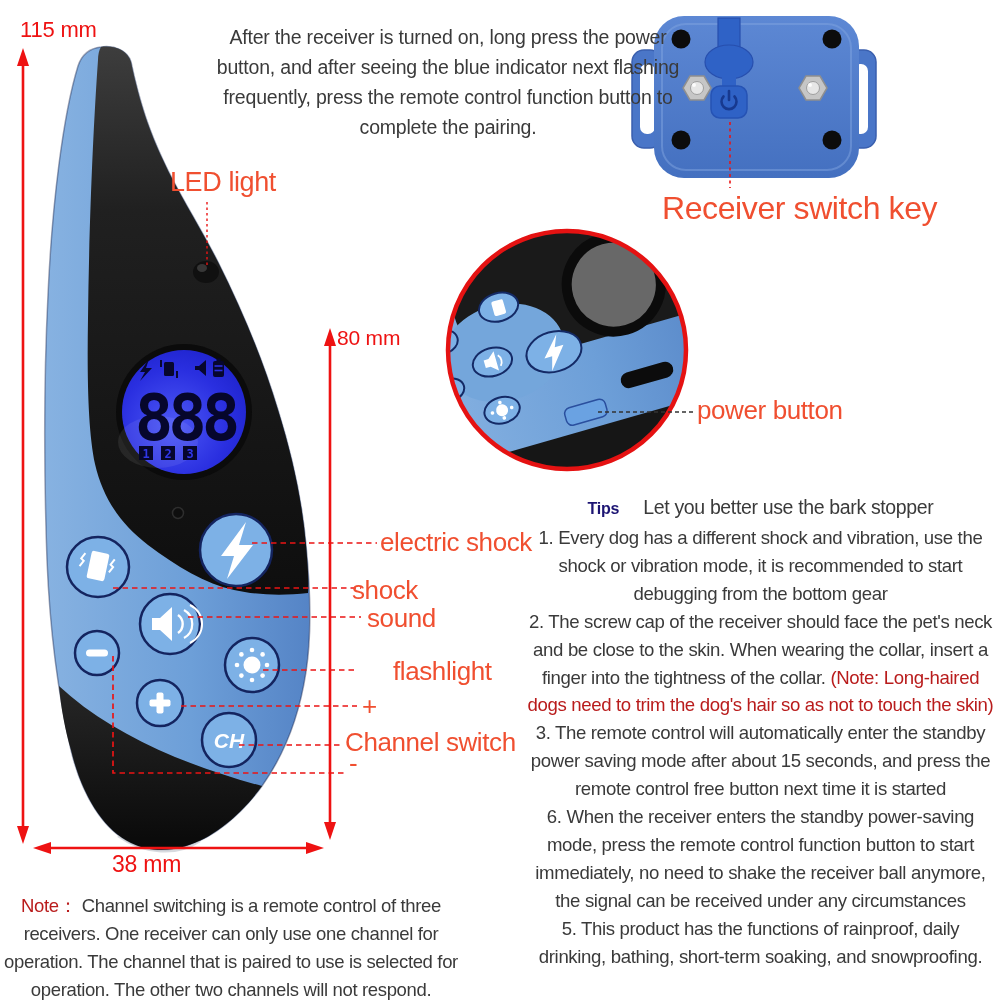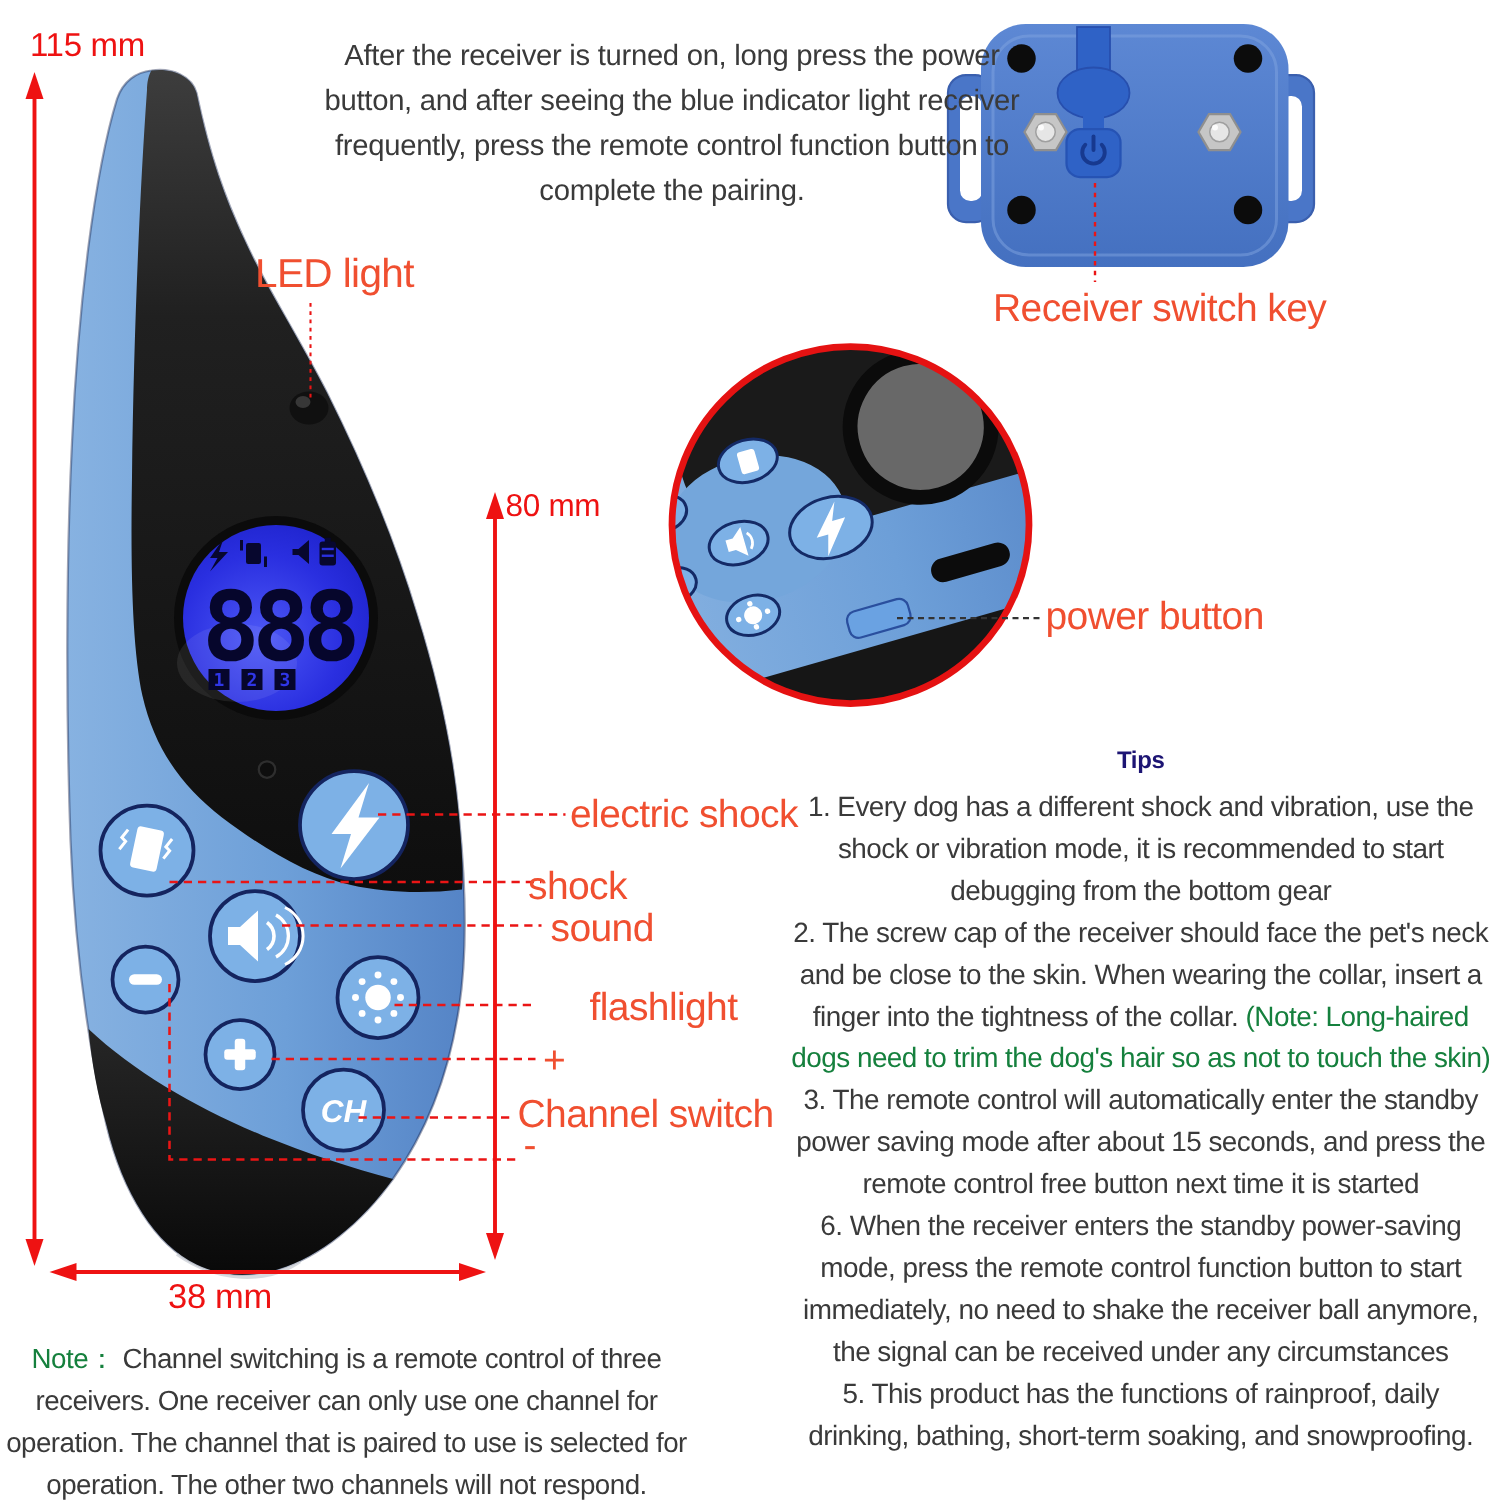--- a/index.html
+++ b/index.html
@@ -2,21 +2,21 @@
 <html><head>
 <meta charset="utf-8">
 <style>
   html,body{margin:0;padding:0;background:#fff;}
   #stage{position:relative;width:1000px;height:1000px;background:#fff;overflow:hidden;
          font-family:"Liberation Sans",sans-serif;color:#3a3a3a;}
   #gfx{position:absolute;left:0;top:0;}
   .txt{position:absolute;}
   .center{text-align:center;}
   .lines div{white-space:nowrap;}
-  .seg-red{color:#15803d;}
+  .seg-red{color:#b91c1c;}
   .callout{color:#f04f30;letter-spacing:-0.4px;}
   .dim{color:#ee1212;letter-spacing:-0.2px;}
   #intro{left:168px;top:22px;width:560px;font-size:19.5px;line-height:30px;letter-spacing:-0.2px;}
   #tips{left:512px;top:494px;width:497px;font-size:18.6px;line-height:27.9px;letter-spacing:-0.35px;}
   #tips-head{display:flex;justify-content:center;align-items:baseline;gap:24px;height:30px;}
   #tips-title{font-size:16px;font-weight:bold;color:#1c1473;letter-spacing:-0.2px;}
   #tips-sub{font-size:19.5px;}
   #note{left:2px;top:892px;width:458px;font-size:18.5px;line-height:28px;letter-spacing:-0.35px;}
   .cl{font-size:26px;}
 </style>
@@ -264,43 +264,44 @@
     <g>
       <line x1="41" y1="848" x2="316" y2="848" stroke-width="2.6"></line>
       <polygon points="33,848 51,842 51,854" stroke="none"></polygon>
       <polygon points="324,848 306,842 306,854" stroke="none"></polygon>
     </g>
   </g>
 </svg>
 
 <div id="intro" class="txt center lines">
       <div><span>After the receiver is turned on, long press the power</span></div>
-      <div><span>button, and after seeing the blue indicator light receiver</span></div>
+      <div><span>button, and after seeing the blue indicator next flashing</span></div>
       <div><span>frequently, press the remote control function button to</span></div>
       <div><span>complete the pairing.</span></div>
     </div>
 
 <div class="txt dim" style="left:8px;top:17px;font-size:22px;margin-left:12px;">115 mm</div>
 <div class="txt dim" style="left:337px;top:326px;font-size:21px;">80 mm</div>
 <div class="txt dim" style="left:112px;top:851px;font-size:23px;">38 mm</div>
 
 <div class="txt callout" style="left:170px;top:167px;font-size:27px;">LED light</div>
-<div class="txt callout" style="left:662px;top:190px;font-size:26px;">Receiver switch key</div>
+<div class="txt callout" style="left:662px;top:190px;font-size:32px;">Receiver switch key</div>
 <div class="txt callout cl" style="left:380px;top:527px;">electric shock</div>
 <div class="txt callout cl" style="left:352px;top:575px;text-align:center;">shock</div>
 <div class="txt callout cl" style="left:367px;top:603px;">sound</div>
 <div class="txt callout cl" style="left:361px;top:656px;margin-left:32px;">flashlight</div>
 <div class="txt callout cl" style="left:362px;top:691px;">+</div>
 <div class="txt callout cl" style="left:345px;top:727px;">Channel switch</div>
 <div class="txt callout cl" style="left:349px;top:748px;">-</div>
 <div class="txt callout cl" style="left:697px;top:395px;">power button</div>
 
 <div id="tips" class="txt">
   <div id="tips-head">
     <span id="tips-title">Tips</span>
+    <span id="tips-sub">Let you better use the bark stopper</span>
   </div>
   <div class="center lines">
         <div><span>1. Every dog has a different shock and vibration, use the</span></div>
         <div><span>shock or vibration mode, it is recommended to start</span></div>
         <div><span>debugging from the bottom gear</span></div>
         <div><span>2. The screw cap of the receiver should face the pet's neck</span></div>
         <div><span>and be close to the skin. When wearing the collar, insert a</span></div>
         <div><span>finger into the tightness of the collar. </span><span class="seg-red">(Note: Long-haired</span></div>
         <div><span class="seg-red">dogs need to trim the dog's hair so as not to touch the skin)</span></div>
         <div><span>3. The remote control will automatically enter the standby</span></div>

